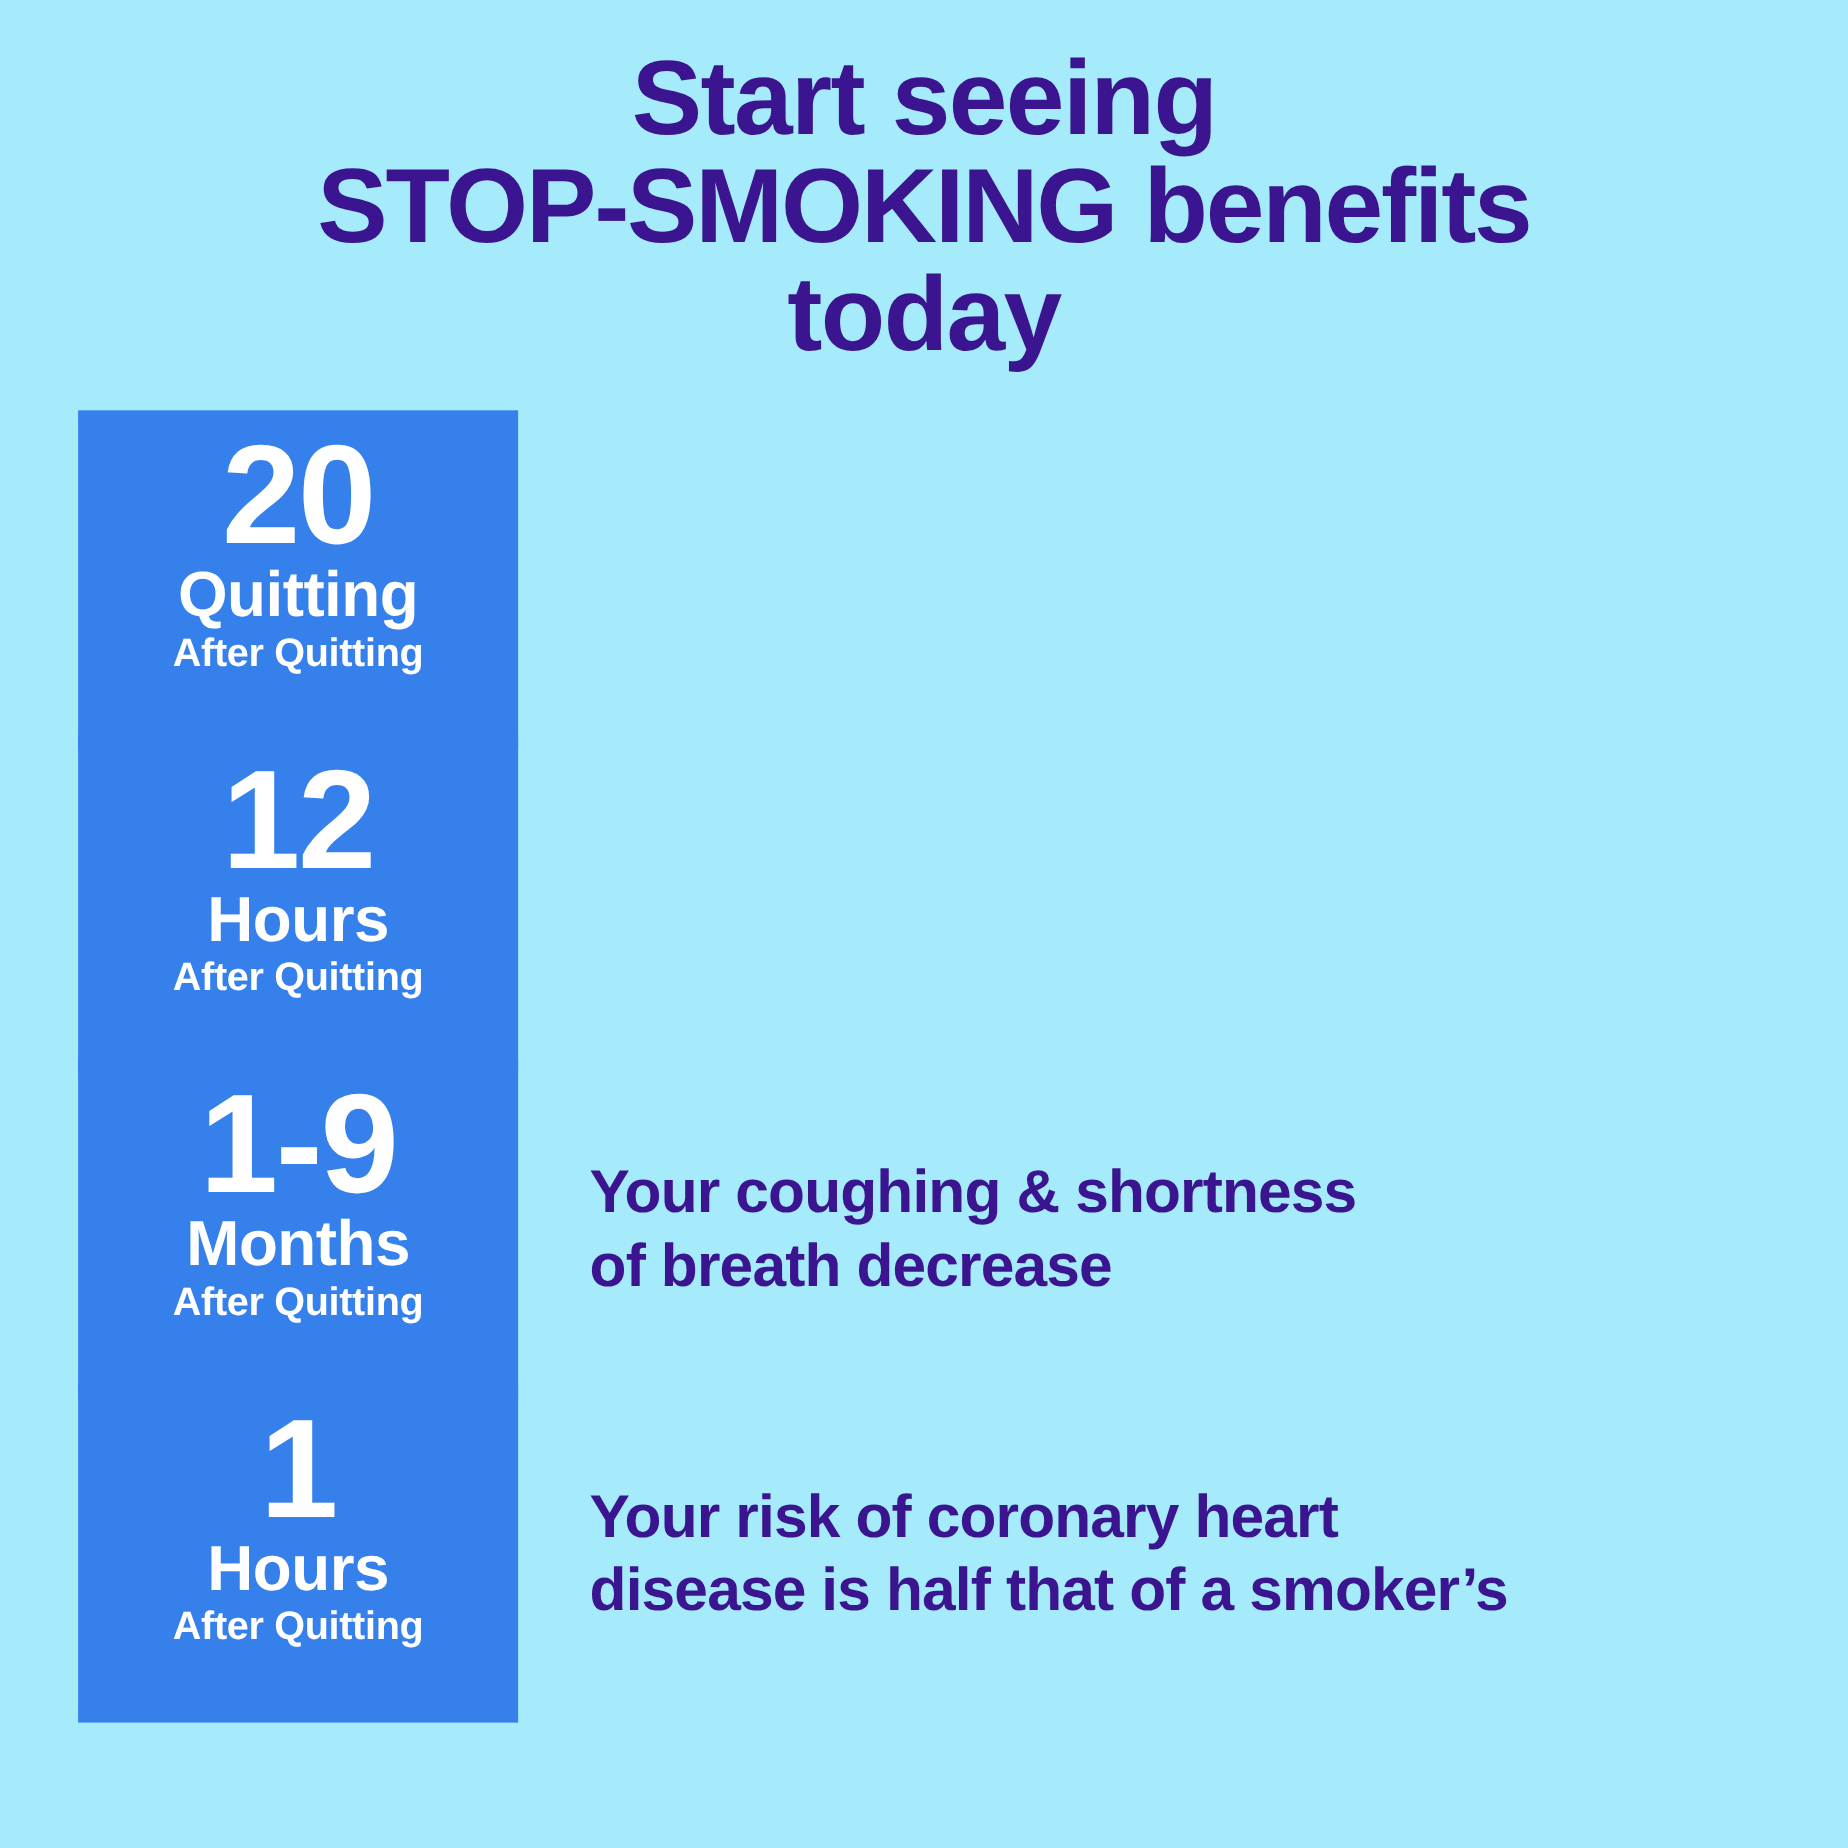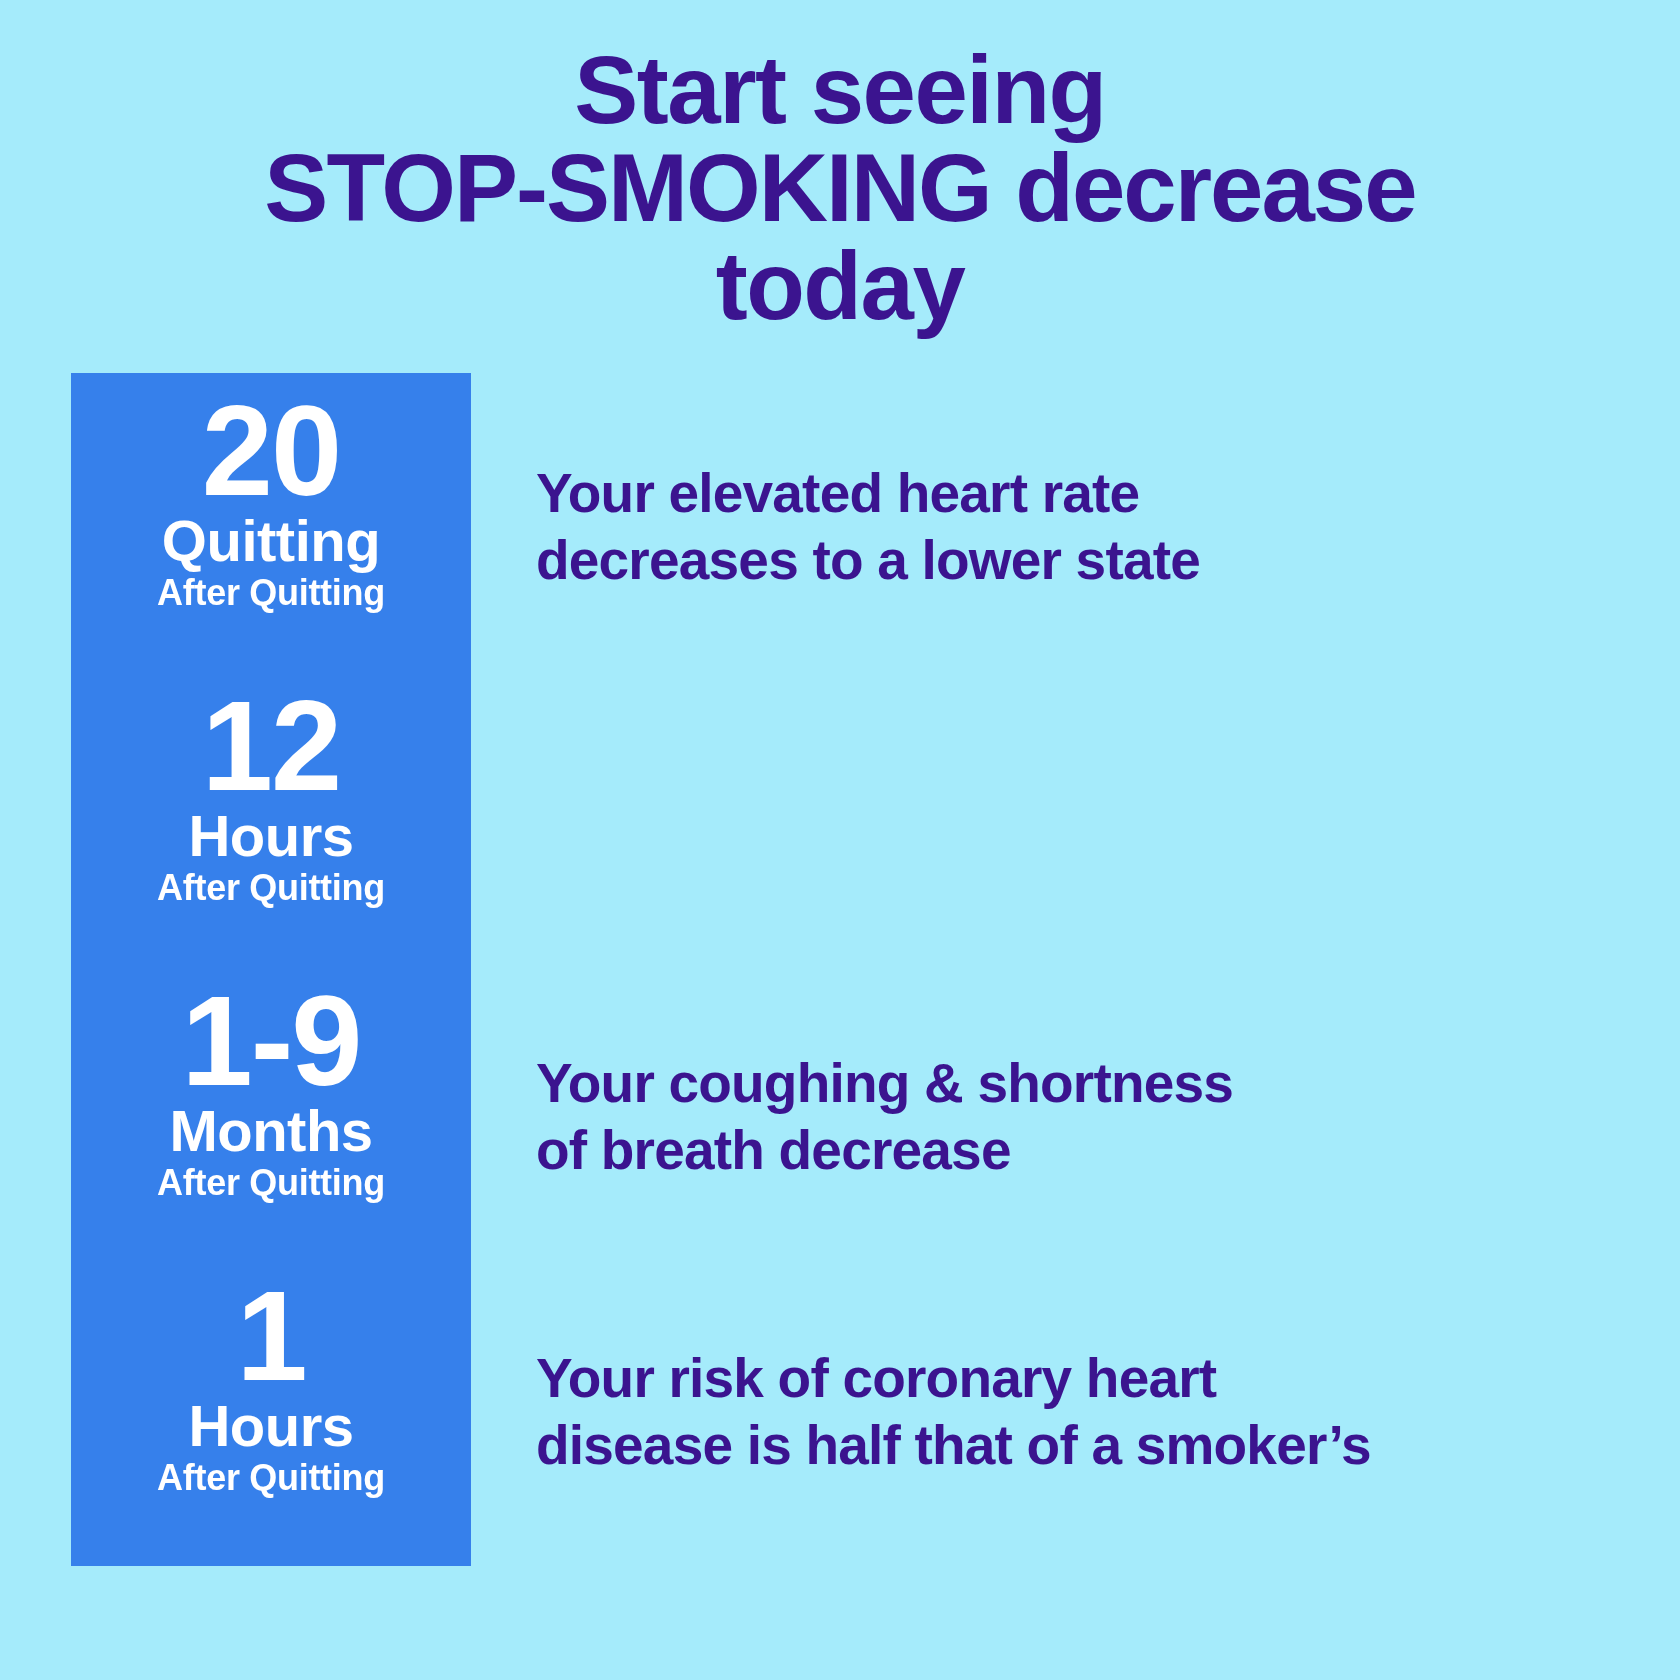--- a/index.html
+++ b/index.html
@@ -101,33 +101,29 @@
   }
   .desc span { display: block; white-space: nowrap; }
 </style>
 </head>
 <body>
 
 <div id="poster">
 
   <div class="title-block">
     <span class="title-line l1">Start seeing</span>
-    <span class="title-line l2">STOP-SMOKING decrease</span>
+    <span class="title-line l2">STOP-SMOKING benefits</span>
     <span class="title-line l3">today</span>
   </div>
 
   <div class="row r1">
     <div class="stat-card">
       <span class="stat-value">20</span>
       <span class="stat-unit">Quitting</span>
       <span class="stat-after">After Quitting</span>
-    </div>
-    <div class="desc">
-      <span>Your elevated heart rate</span>
-      <span>decreases to a lower state</span>
     </div>
   </div>
 
   <div class="row r2">
     <div class="stat-card">
       <span class="stat-value">12</span>
       <span class="stat-unit">Hours</span>
       <span class="stat-after">After Quitting</span>
     </div>
   </div>

